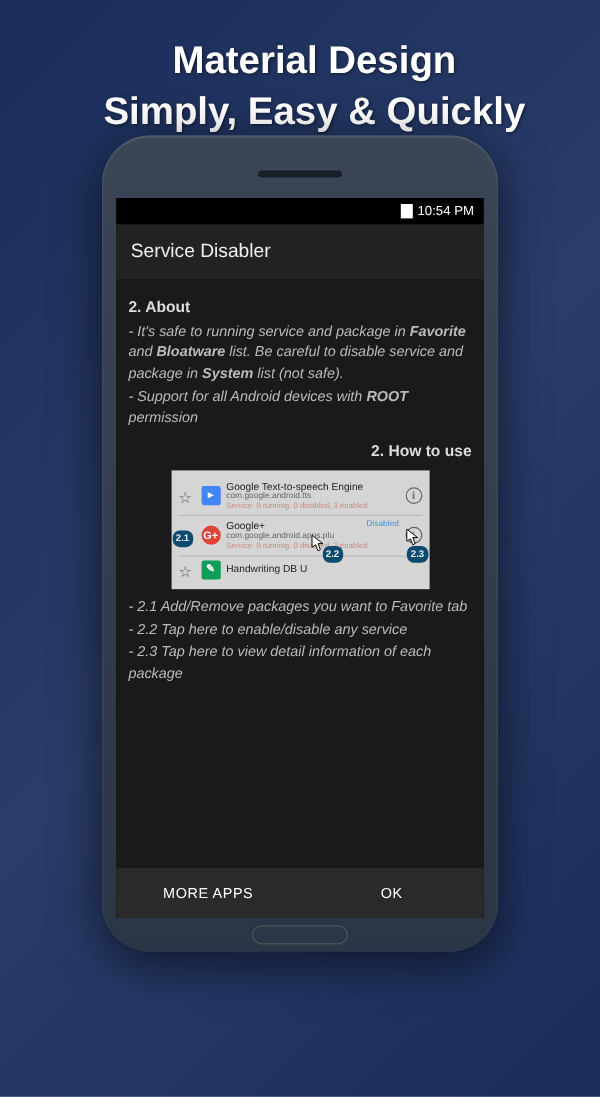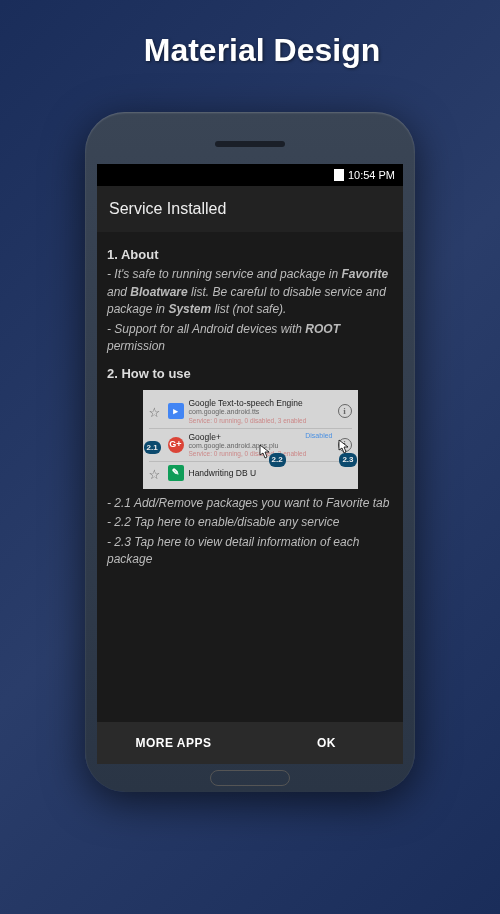--- a/index.html
+++ b/index.html
@@ -17,21 +17,20 @@
   color: #fff;
   font-size: 32px;
   font-weight: bold;
   text-align: center;
   margin-top: 30px;
   line-height: 1.3;
   text-shadow: 1px 1px 3px rgba(0,0,0,0.5);
   margin-left: 24px;
 }
 .phone-frame {
-  margin-top: 40px;
   width: 330px;
   height: 680px;
   background: linear-gradient(180deg, #3a4555 0%, #2a3545 100%);
   border-radius: 40px;
   padding: 12px;
   box-shadow: 0 10px 40px rgba(0,0,0,0.6), inset 0 1px 2px rgba(255,255,255,0.2);
   position: relative;
 }
 .phone-top {
   height: 40px;
@@ -175,21 +174,21 @@
   background: #2a2a2a;
   display: flex;
   height: 42px;
 }
 .bottom-btn {
   flex: 1;
   background: transparent;
   border: none;
   color: #fff;
   font-size: 12px;
-  font-weight: bold;
+  font-weight: normal;
   letter-spacing: 0.5px;
   cursor: pointer;
 }
 .phone-bottom {
   height: 28px;
   display: flex;
   justify-content: center;
   align-items: center;
 }
 .home-btn {
@@ -197,47 +196,48 @@
   height: 16px;
   border: 1.5px solid #555;
   border-radius: 10px;
 }
 </style>
 </head>
 <body>
 
 <div class="promo-title">
   <div>Material Design</div>
+  <div>Simply, Easy &amp; Quickly</div>
 </div>
 
 <div class="phone-frame">
   <div class="phone-top">
     <div class="speaker"></div>
   </div>
   <div class="screen">
 
     <div class="status-bar">
       <span class="battery-icon"></span>
       <span>10:54 PM</span>
     </div>
 
     <div class="app-bar">
-      <span>Service Installed</span>
+      <span>Service Disabler</span>
     </div>
 
     <div class="content">
-      <div class="section-title">1. About</div>
+      <div class="section-title">2. About</div>
       <p>
         <span> - It's safe to running service and package in </span><b>Favorite</b><span> and </span><b>Bloatware</b><span> list. Be careful to disable service and package in </span><b>System</b><span> list (not safe).</span>
       </p>
       <p>
         <span> - Support for all Android devices with </span><b>ROOT</b><span> permission</span>
       </p>
 
-      <div class="section-title" style="margin-top:10px;">2. How to use</div>
+      <div class="section-title" style="margin-top:10px;text-align:right;">2. How to use</div>
 
       <div class="howto-img">
         <div class="howto-row">
           <span class="star-icon">☆</span>
           <span class="app-icon blue">▸</span>
           <div class="app-text">
             <div class="app-name">Google Text-to-speech Engine</div>
             <div class="app-pkg">com.google.android.tts</div>
             <div class="app-status">Service: 0 running, 0 disabled, 3 enabled</div>
           </div>

